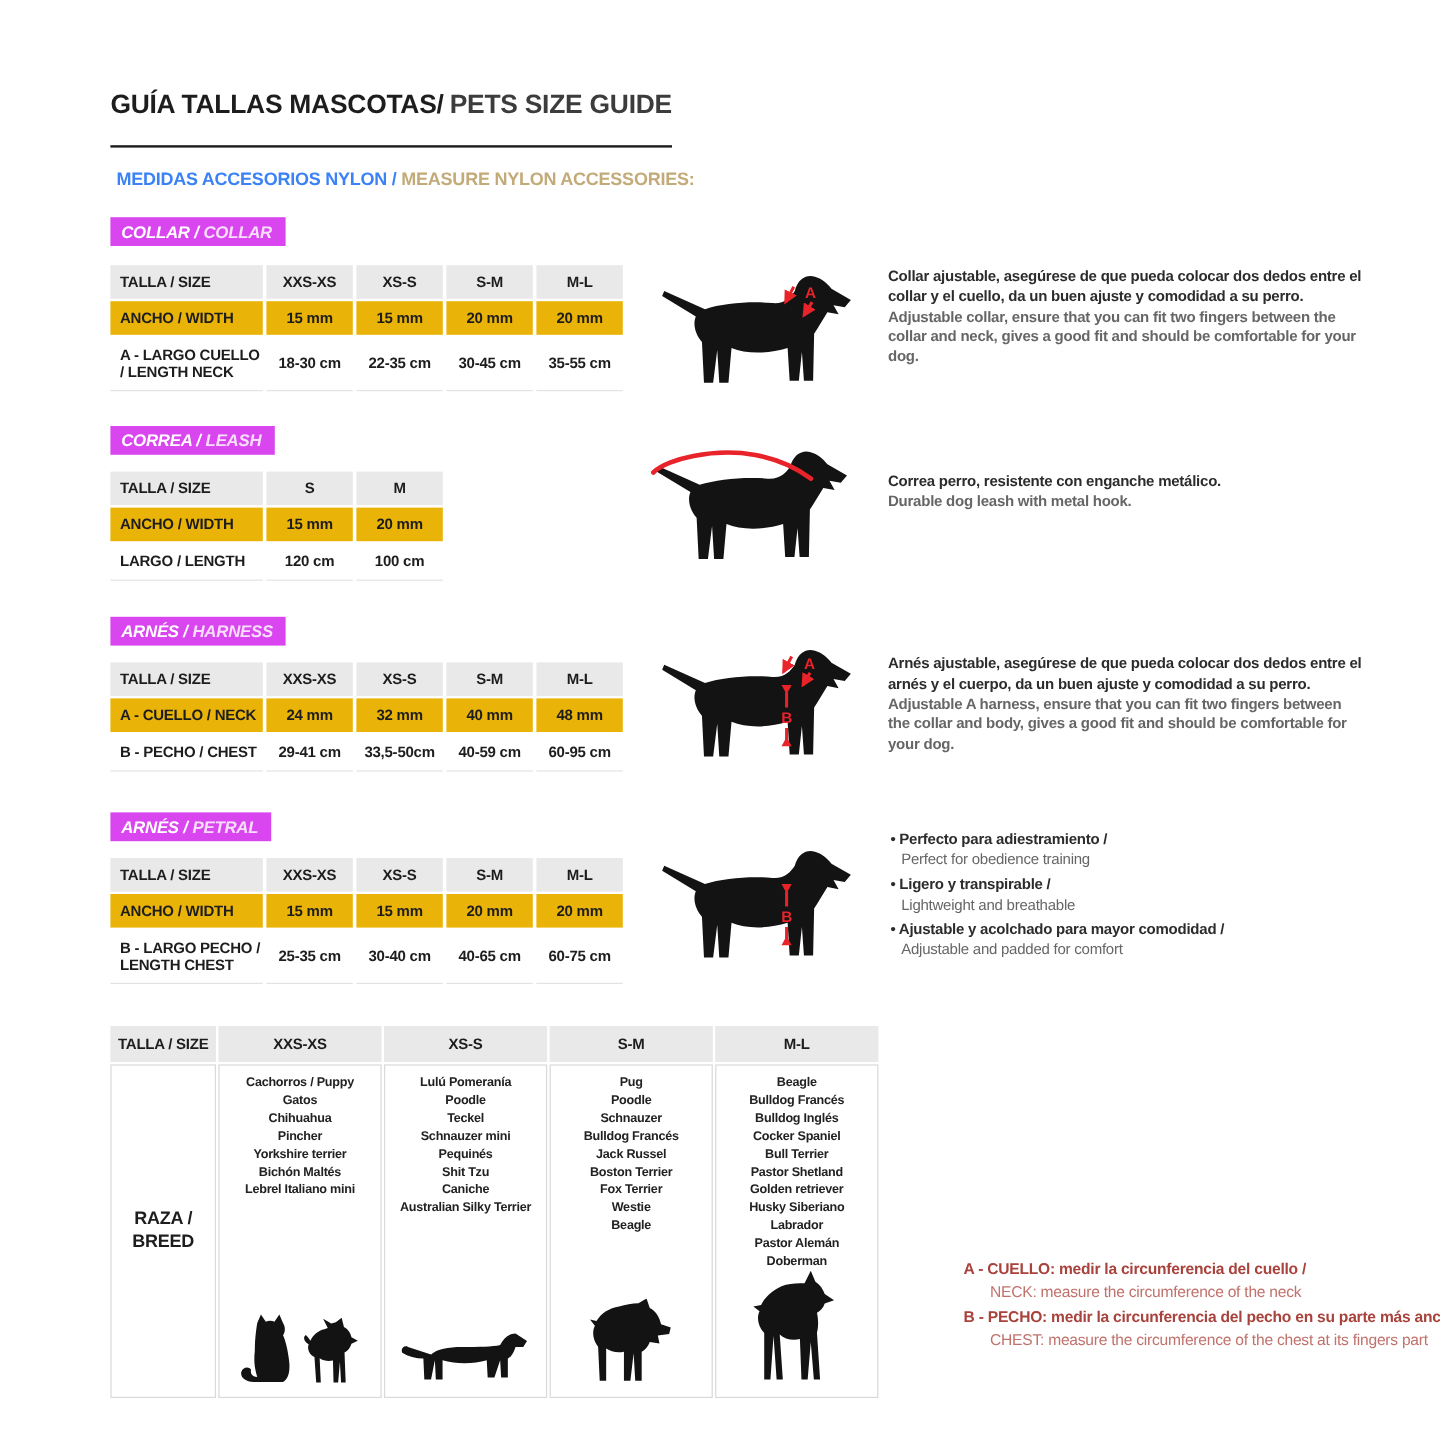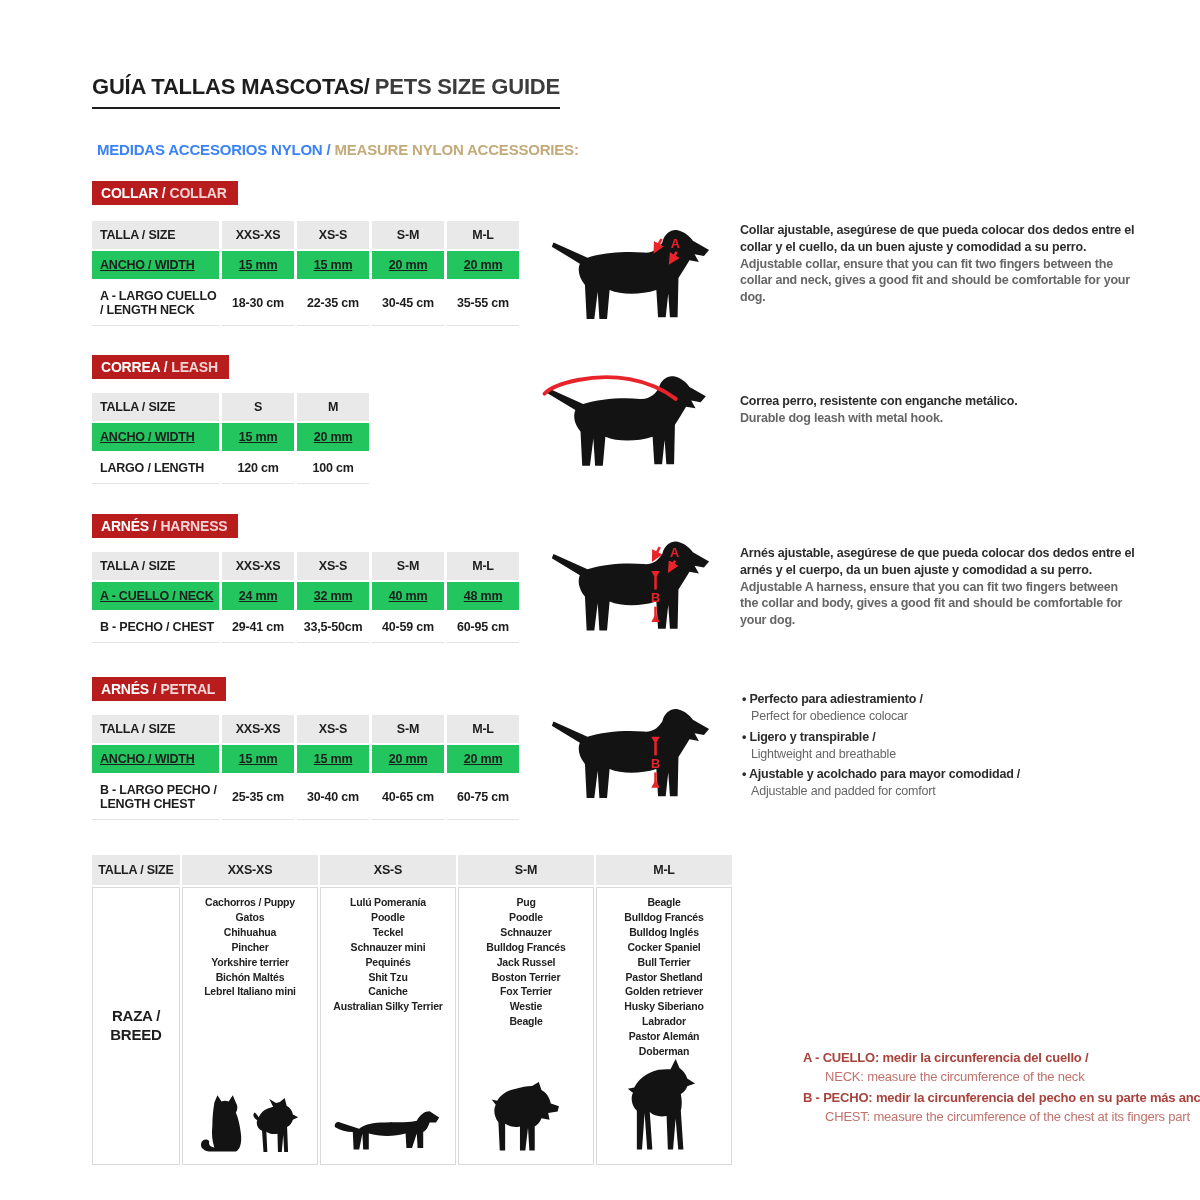--- a/index.html
+++ b/index.html
@@ -3,41 +3,41 @@
 <meta charset="utf-8">
 <style>
   html,body{margin:0;padding:0;background:#fff;}
   .page{
     position:relative;width:1200px;height:1200px;background:#ffffff;overflow:hidden;
     font-family:"Liberation Sans","DejaVu Sans",sans-serif;color:#1d1d1d;letter-spacing:-0.2px;
   }
   .abs{position:absolute;}
 
   
-  .title{left:92px;top:74px;display:inline-block;border-bottom:2px solid #1d1d1d;padding-bottom:7px;}
+  .title{left:92px;top:74px;display:inline-block;border-bottom:2px solid #1d1d1d;padding-bottom:21px;}
   .title .t-es{font-size:22px;font-weight:700;color:#1d1d1d;}
   .title .t-en{font-size:22px;font-weight:600;color:#3c3c3c;margin-left:5px;}
 
   
   .subtitle{left:97px;top:141px;}
   .subtitle .s-es{font-size:15px;font-weight:700;color:#3b82f6;}
   .subtitle .s-en{font-size:15px;font-weight:600;color:#c3ab79;margin-left:4px;}
 
   
-  .badge{background:#b91c1c;color:#fff;font-size:14px;font-weight:700;
-         padding:4px 11px 4px 9px;display:inline-block;}
+  .badge{background:#d946ef;color:#fff;font-size:14px;font-weight:700;
+         padding:4px 11px 4px 9px;display:inline-block;font-style:italic;}
   .badge .b-en{color:rgba(255,255,255,0.82);font-weight:600;margin-left:4px;}
 
   
   table.spec{border-collapse:separate;border-spacing:3px 2px;margin-left:-3px;}
   table.spec td{font-size:12.5px;vertical-align:middle;}
   td.lbl{width:118px;text-align:left;padding-left:8px;font-weight:700;line-height:1.15;}
   td.val{width:70px;text-align:center;font-weight:700;}
   tr.head td{background:#e9e9e9;height:26px;}
-  tr.mid td{background:#22c55e;height:26px;text-decoration:underline;}
+  tr.mid td{background:#eab308;height:26px;}
   tr.wht td{background:#ffffff;height:28px;border-bottom:1px solid #e3e3e3;}
   tr.wht.tall td{height:42px;}
 
   
   .desc{width:398px;font-size:12.5px;line-height:1.34;}
   .desc .d-es{font-weight:700;color:#2c2c2c;}
   .desc .d-en{font-weight:700;color:#666;}
 
   
   .bullets{width:410px;font-size:12.5px;line-height:1.38;}
@@ -273,21 +273,21 @@
       <polygon class="redfill" points="125,42 135,42 130,51"></polygon>
       <line class="redline" x1="130" y1="49" x2="130" y2="64"></line>
       <text class="figletter" x="130" y="79" text-anchor="middle">B</text>
       <line class="redline" x1="130" y1="84" x2="130" y2="97"></line>
       <polygon class="redfill" points="125,102 135,102 130,93"></polygon>
     </g>
   </svg>
 
   <div class="abs bullets" style="left:742px;top:691px;">
     <div class="bullet-es">Perfecto para adiestramiento /</div>
-    <div class="bullet-en">Perfect for obedience colocar</div>
+    <div class="bullet-en">Perfect for obedience training</div>
     <div class="bullet-es">Ligero y transpirable /</div>
     <div class="bullet-en">Lightweight and breathable</div>
     <div class="bullet-es">Ajustable y acolchado para mayor comodidad /</div>
     <div class="bullet-en">Adjustable and padded for comfort</div>
   </div>
 
   <div class="abs breed-table">
     <div class="bt-head">
       <div class="hcell">TALLA /  SIZE</div>
       <div class="hcell">XXS-XS</div>

